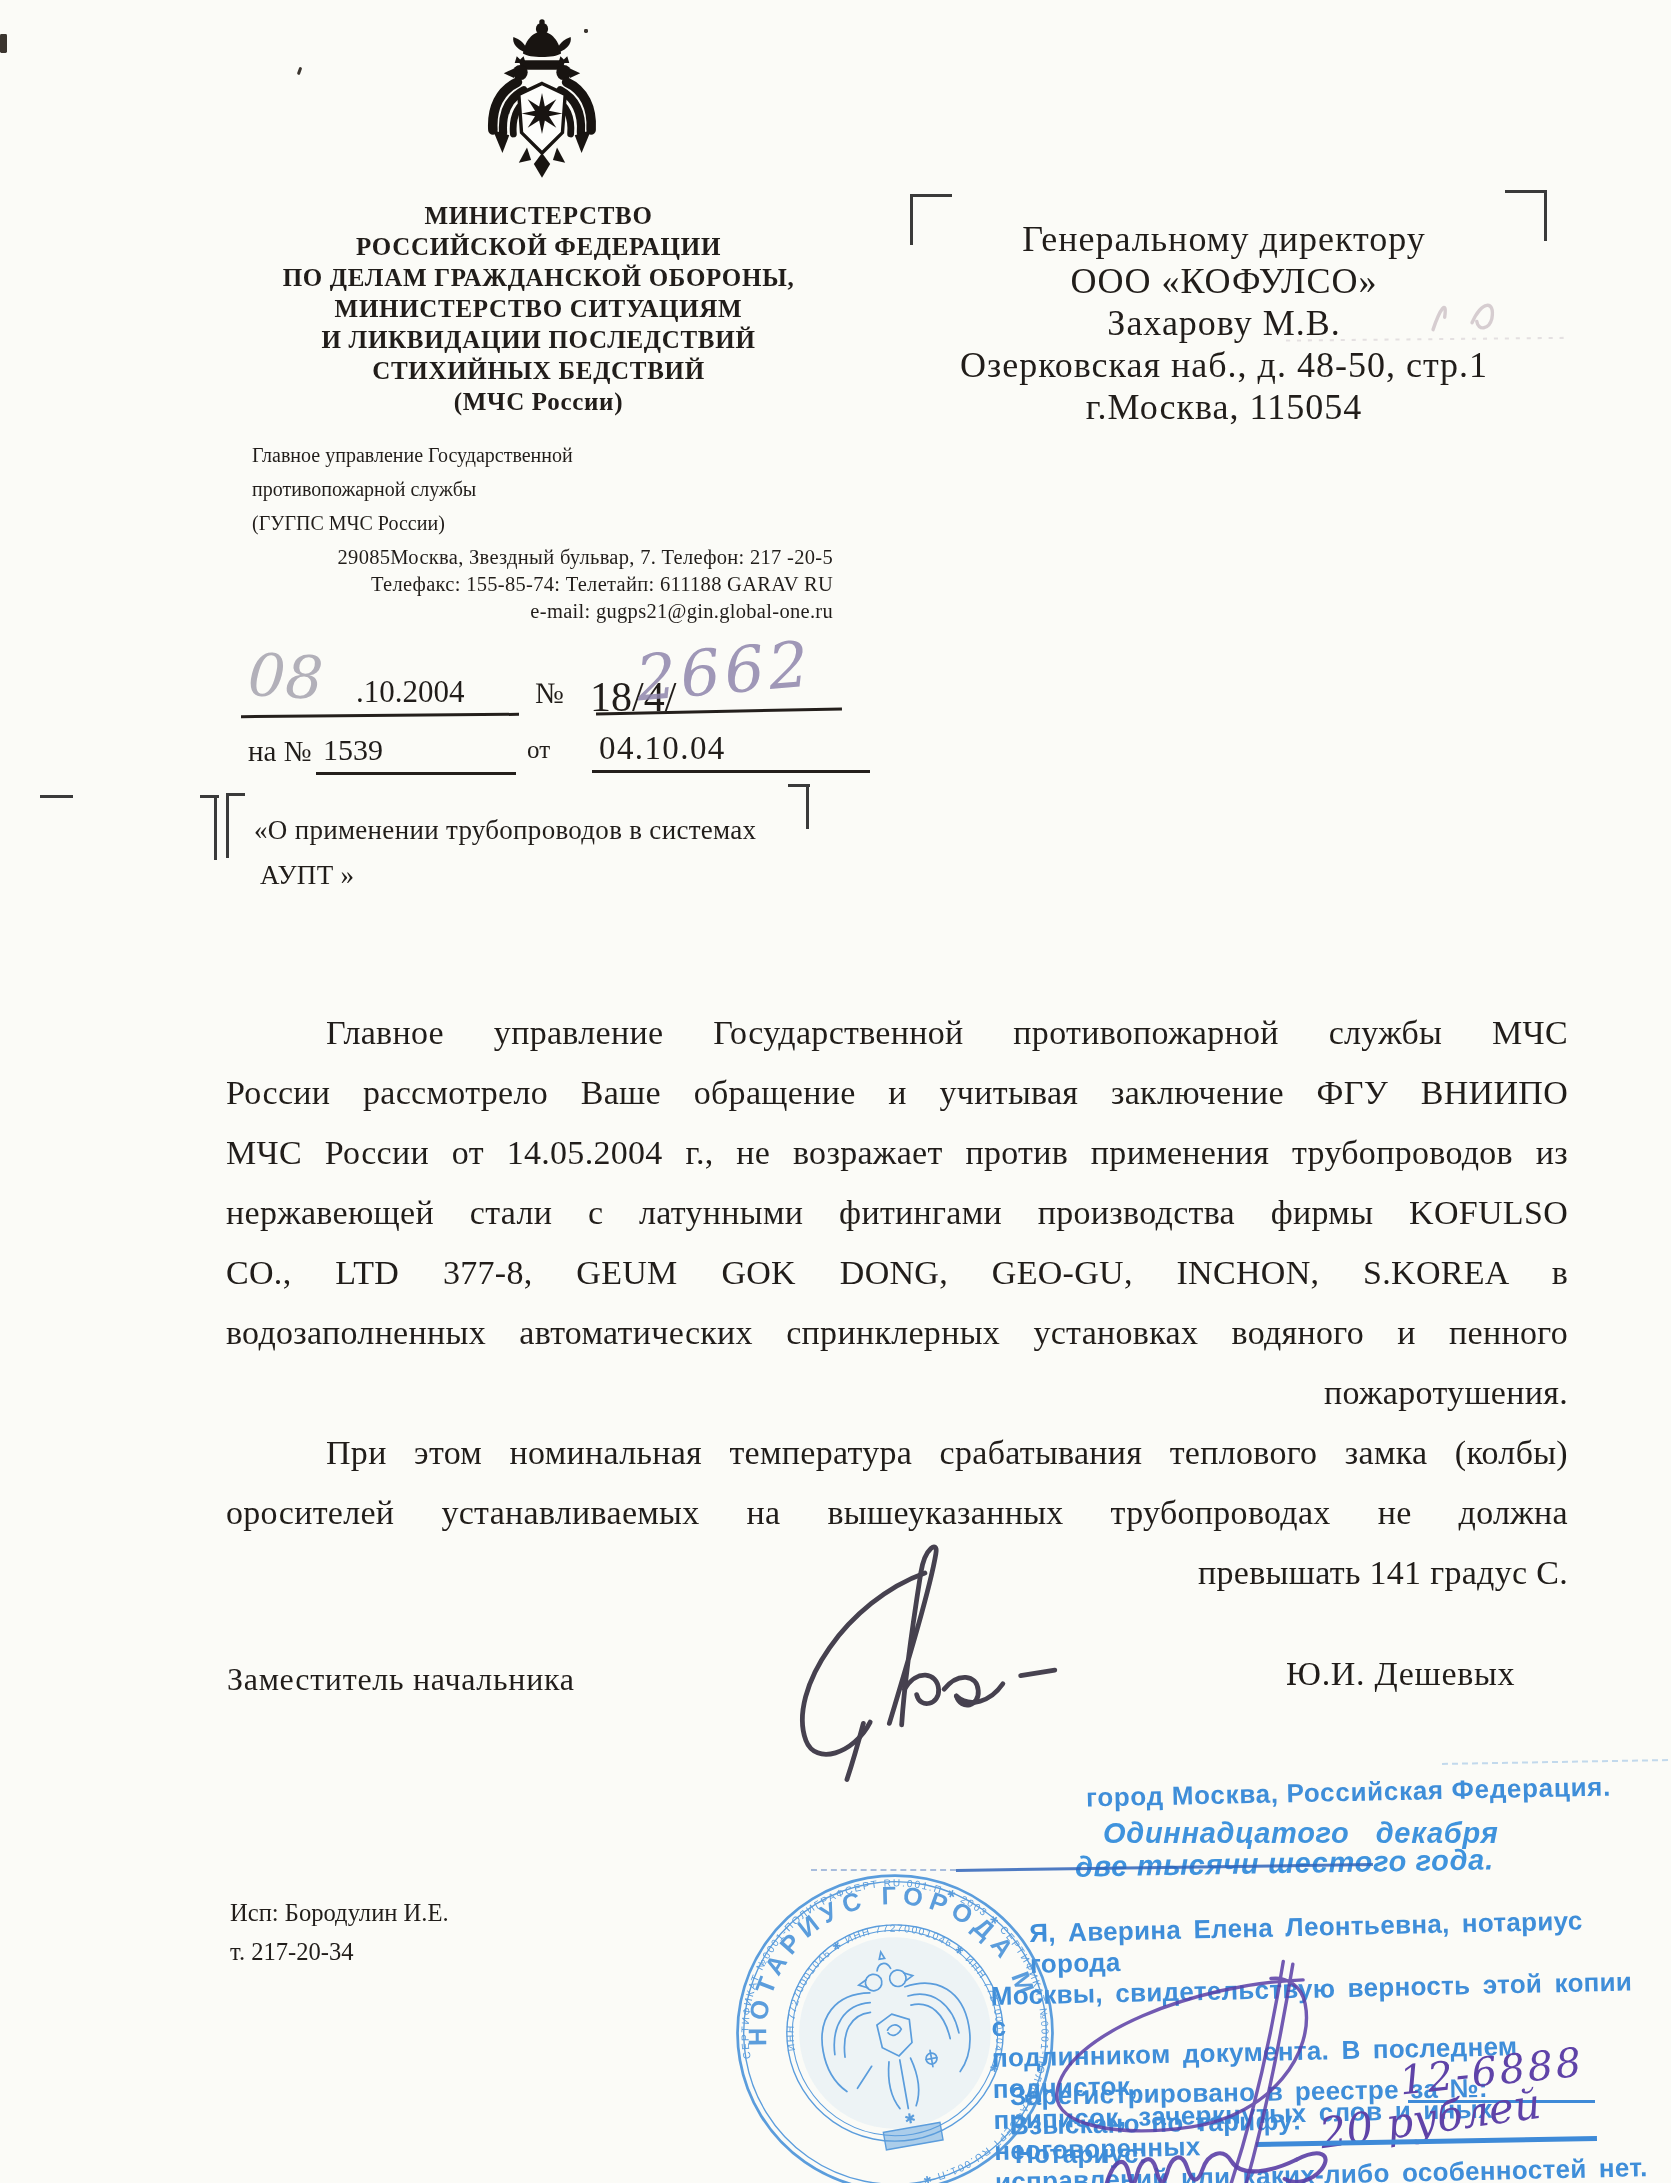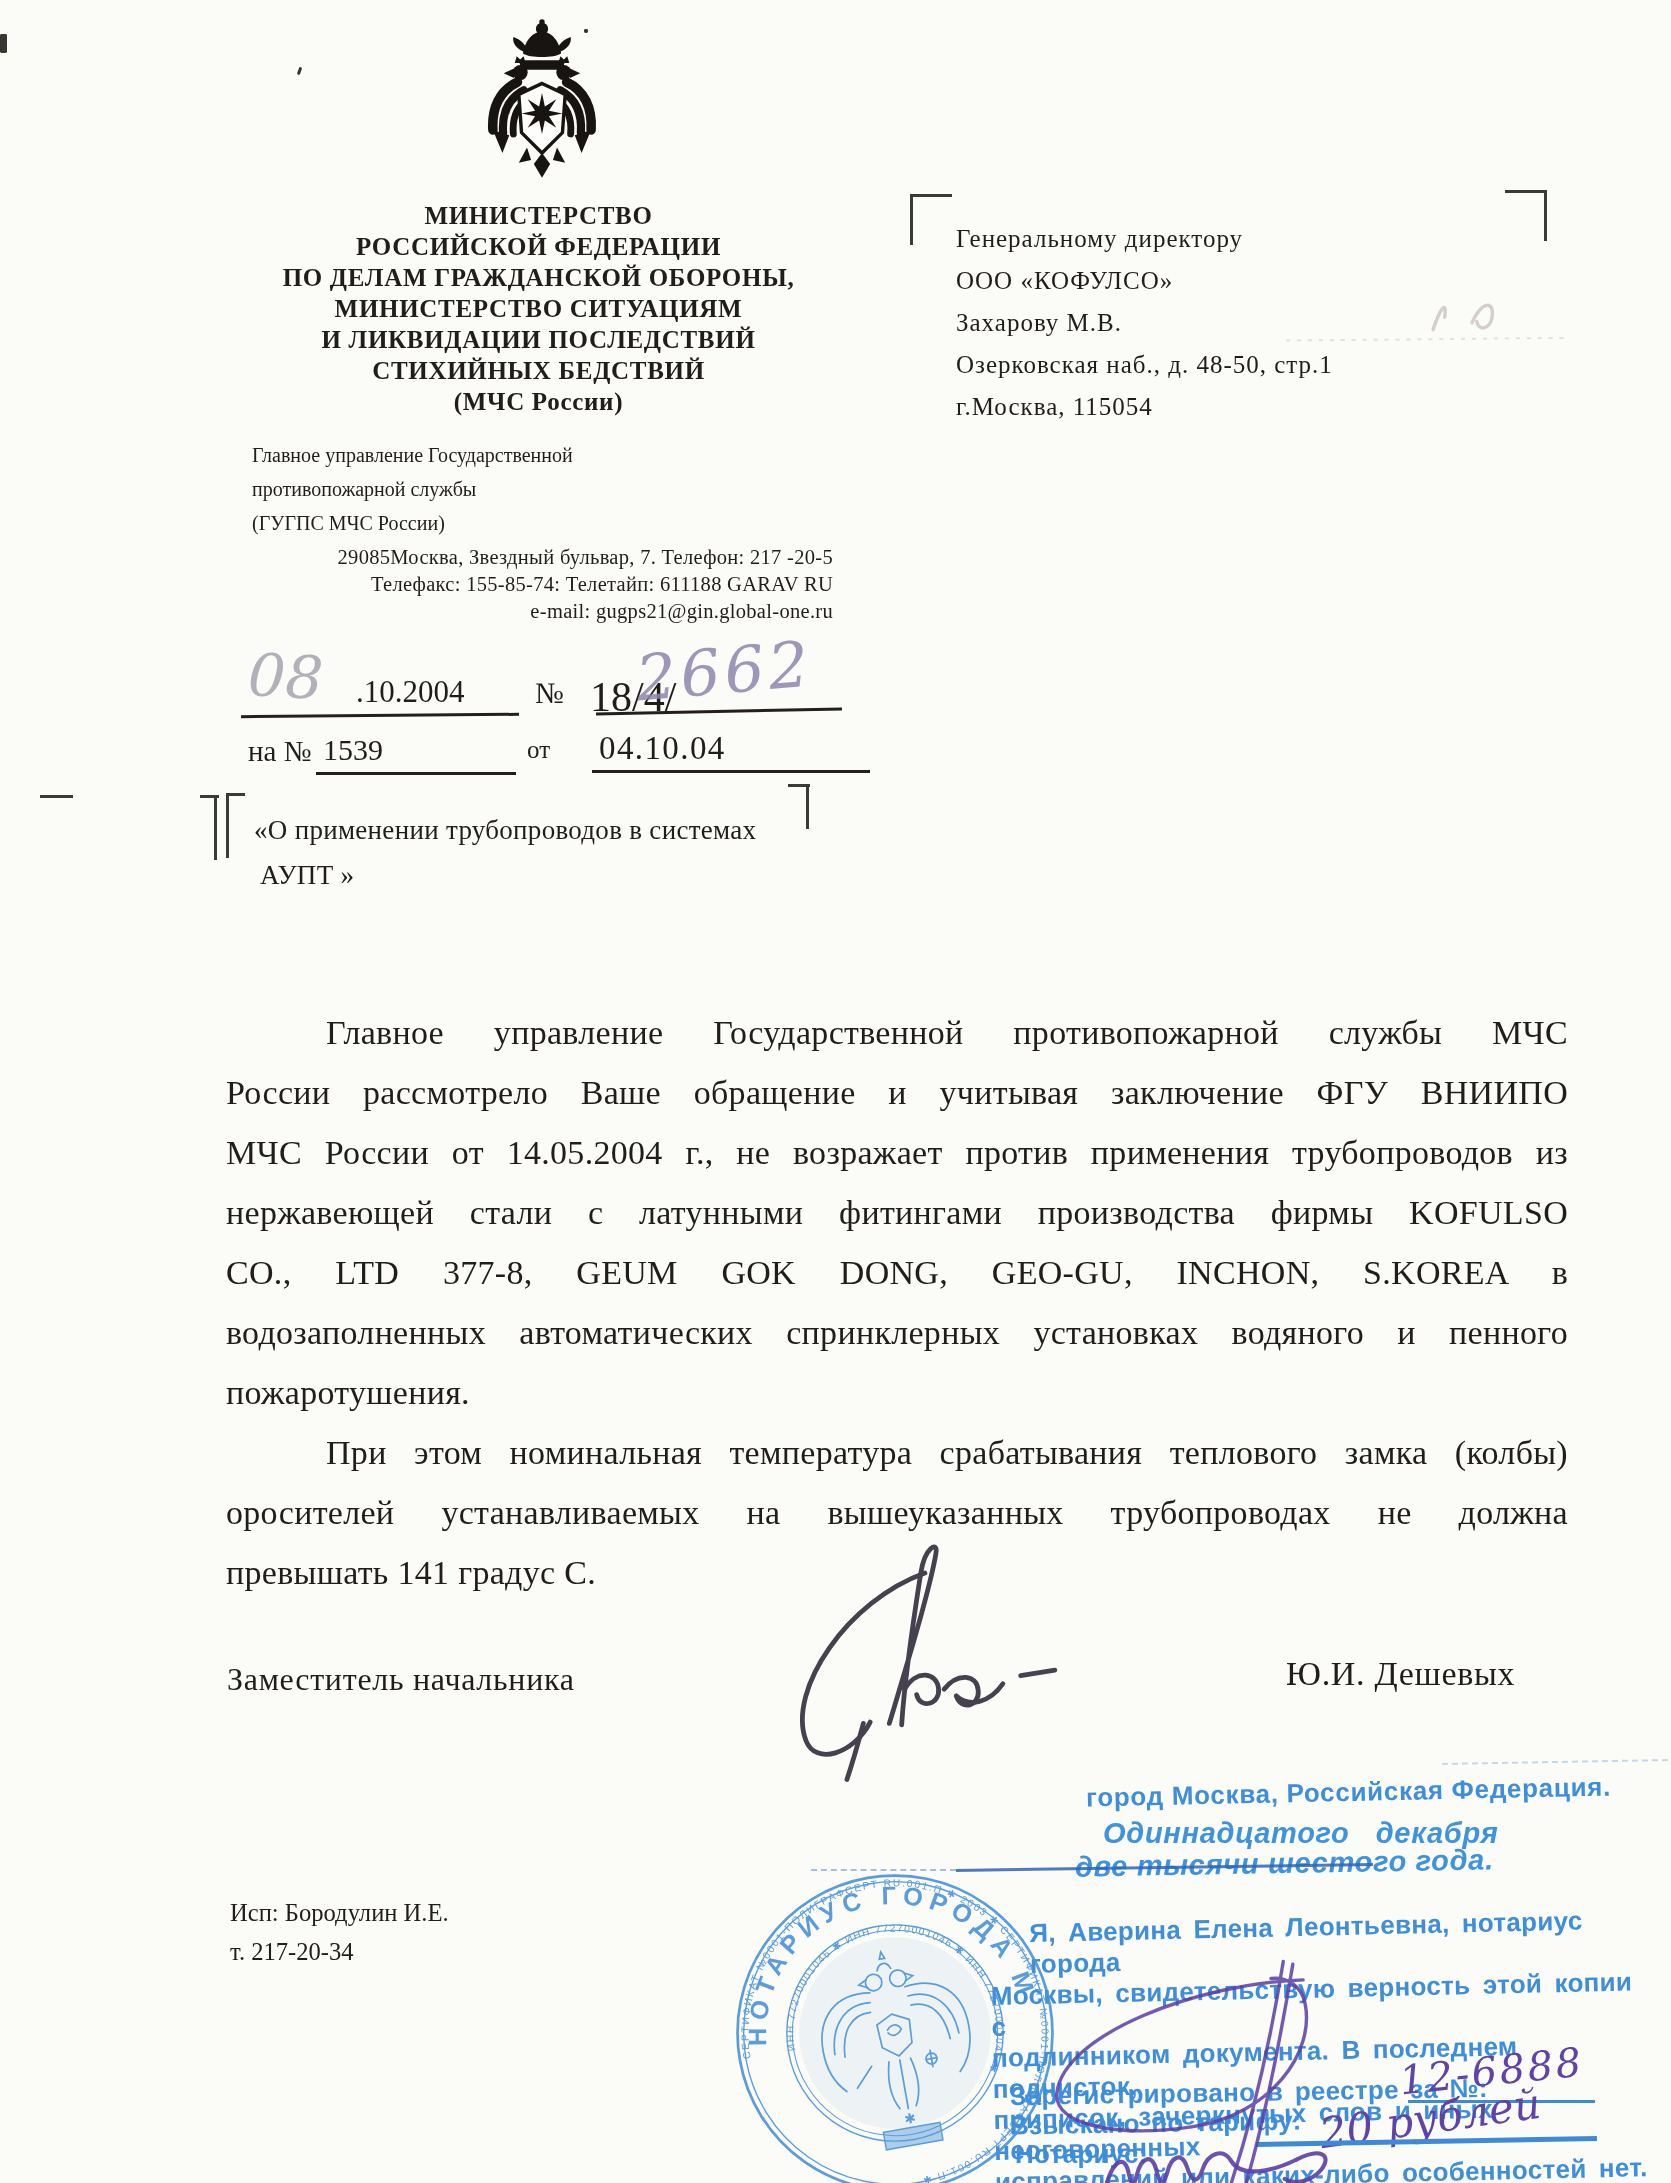--- a/index.html
+++ b/index.html
@@ -10,38 +10,38 @@
 
   
   .ministry{left:265px;top:200px;width:547px;text-align:center;
             font-weight:bold;font-size:25px;line-height:31px;letter-spacing:0.7px;}
   .dept{left:252px;top:438px;width:575px;text-align:left;
         font-weight:normal;font-size:20px;line-height:34px;}
   .contacts{left:245px;top:544px;width:588px;text-align:right;
             font-size:20.5px;line-height:27px;letter-spacing:0.3px;}
 
   
-  .recipient{left:956px;top:218px;width:536px;
-             font-size:25px;line-height:42px;letter-spacing:1px;}
+  .recipient{left:956px;top:218px;width:536px;text-align:center;
+             font-size:36px;line-height:42px;letter-spacing:1px;}
 
   
   .cm{background:#3a3a3a;}
 
   
   .ref{font-size:30px;}
   .uline{background:#241f1c;height:3.4px;}
 
   
   .subject{font-size:27px;letter-spacing:0.3px;}
 
   
   .bodytext{left:226px;top:1003px;width:1342px;font-size:34px;line-height:60px;
             letter-spacing:0.3px;}
   .jl{text-align:justify;text-align-last:justify;}
-  .jl-end{text-align:left;}
+  .jl-end{text-align:right;}
   .ind{padding-left:100px;}
 
   
   .signoff{font-size:32px;letter-spacing:0.7px;}
 
   
   .executor{left:230px;top:1893px;font-size:24.6px;line-height:39px;}
 
   
   .stampblue{font-family:"Liberation Sans",sans-serif;color:#3f8ed9;}

